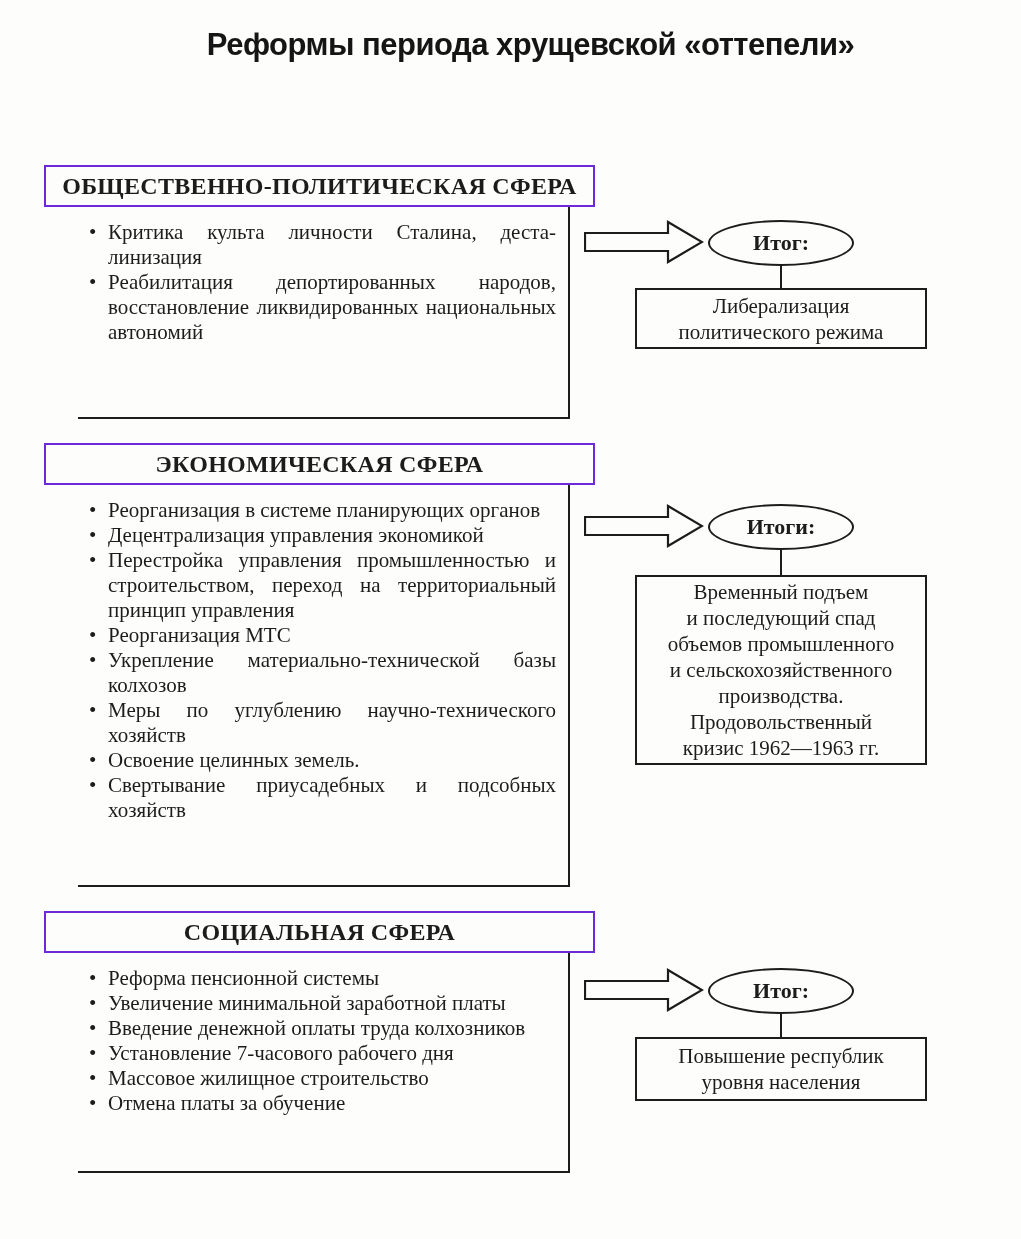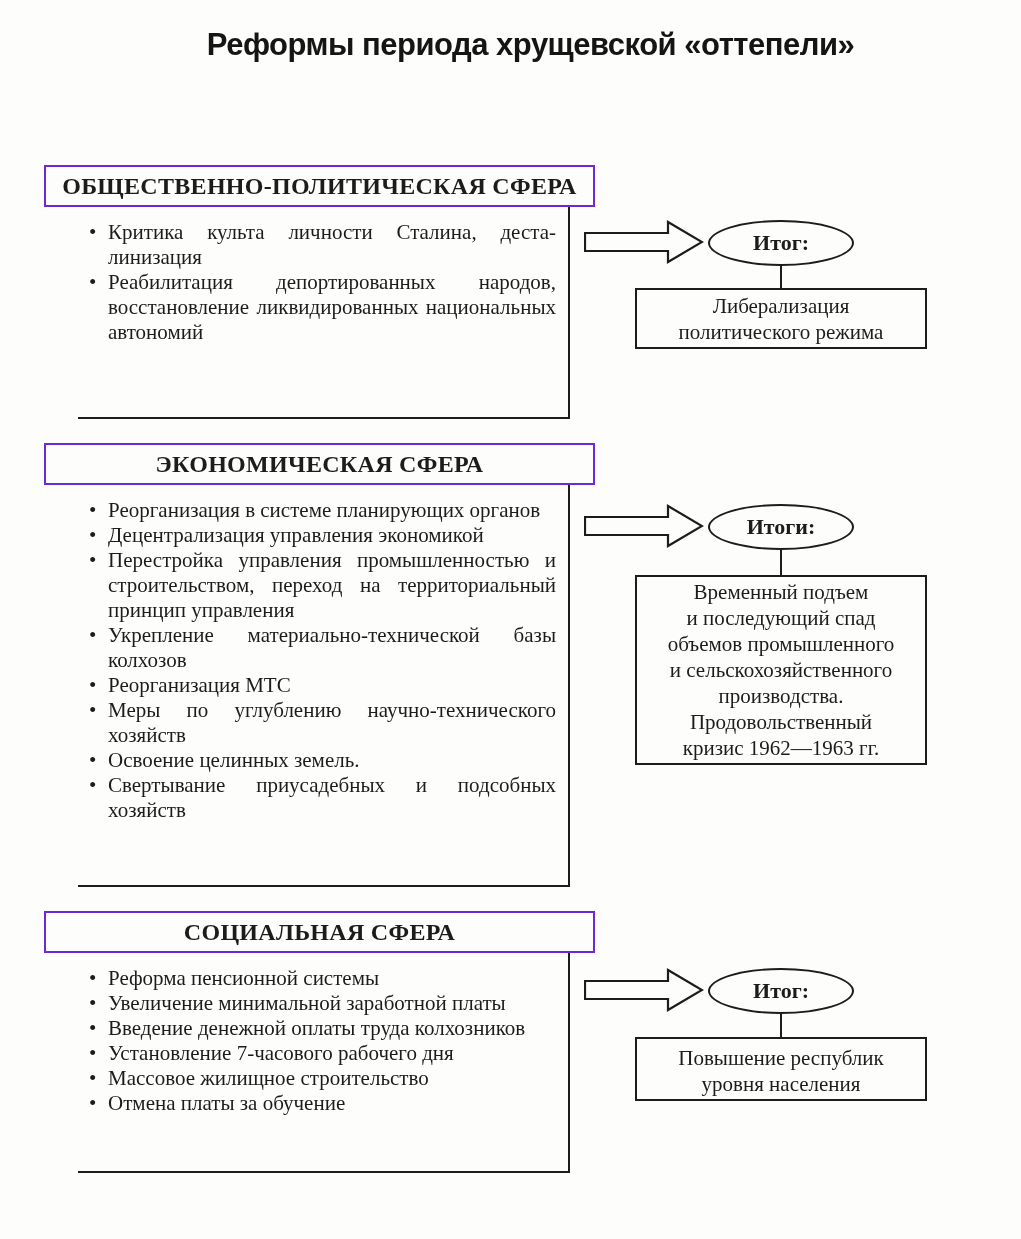--- a/index.html
+++ b/index.html
@@ -115,21 +115,21 @@
   .outcome-box {
     position: absolute;
     left: 591px;
     top: var(--box-top);
     width: 292px;
     min-height: var(--box-h);
     box-sizing: border-box;
     border: 2px solid #1c1c1c;
     background: #fdfdfb;
     display: flex;
-    align-items: flex-end;
+    align-items: center;
     justify-content: center;
     padding: 2px 4px;
   }
   .outcome-box span {
     font-size: 21px;
     line-height: 26px;
     text-align: center;
     white-space: pre-line;
   }
 </style>
@@ -169,22 +169,22 @@
     <section class="reform-section" style="--content-h:402px; --arrow-top:61px; --conn-top:105px; --conn-h:29px; --box-top:132px; --box-h:186px;">
       <div class="header-box">
         <span>ЭКОНОМИЧЕСКАЯ СФЕРА</span>
       </div>
       <div class="content-box">
         <ul class="bullets">
 
         <li>Реорганизация в системе планирующих органов</li>
             <li>Децентрализация управления экономи­кой</li>
             <li>Перестройка управления промышленнос­тью и строительством, переход на терри­ториальный принцип управления</li>
+            <li>Реорганизация МТС</li>
             <li>Укрепление материально-технической базы колхозов</li>
-            <li>Реорганизация МТС</li>
             <li>Меры по углублению научно-техничес­кого хозяйств</li>
             <li>Освоение целинных земель.</li>
             <li>Свертывание приусадебных и подсобных хозяйств</li>
           </ul>
       </div>
       <svg class="arrow-icon" viewBox="0 0 120 44">
         <polygon points="1,13 84,13 84,2 118,22 84,42 84,31 1,31" fill="#fdfdfb" stroke="#1c1c1c" stroke-width="2.2"></polygon>
       </svg>
       <div class="outcome-ellipse">
         <span>Итоги:</span>

